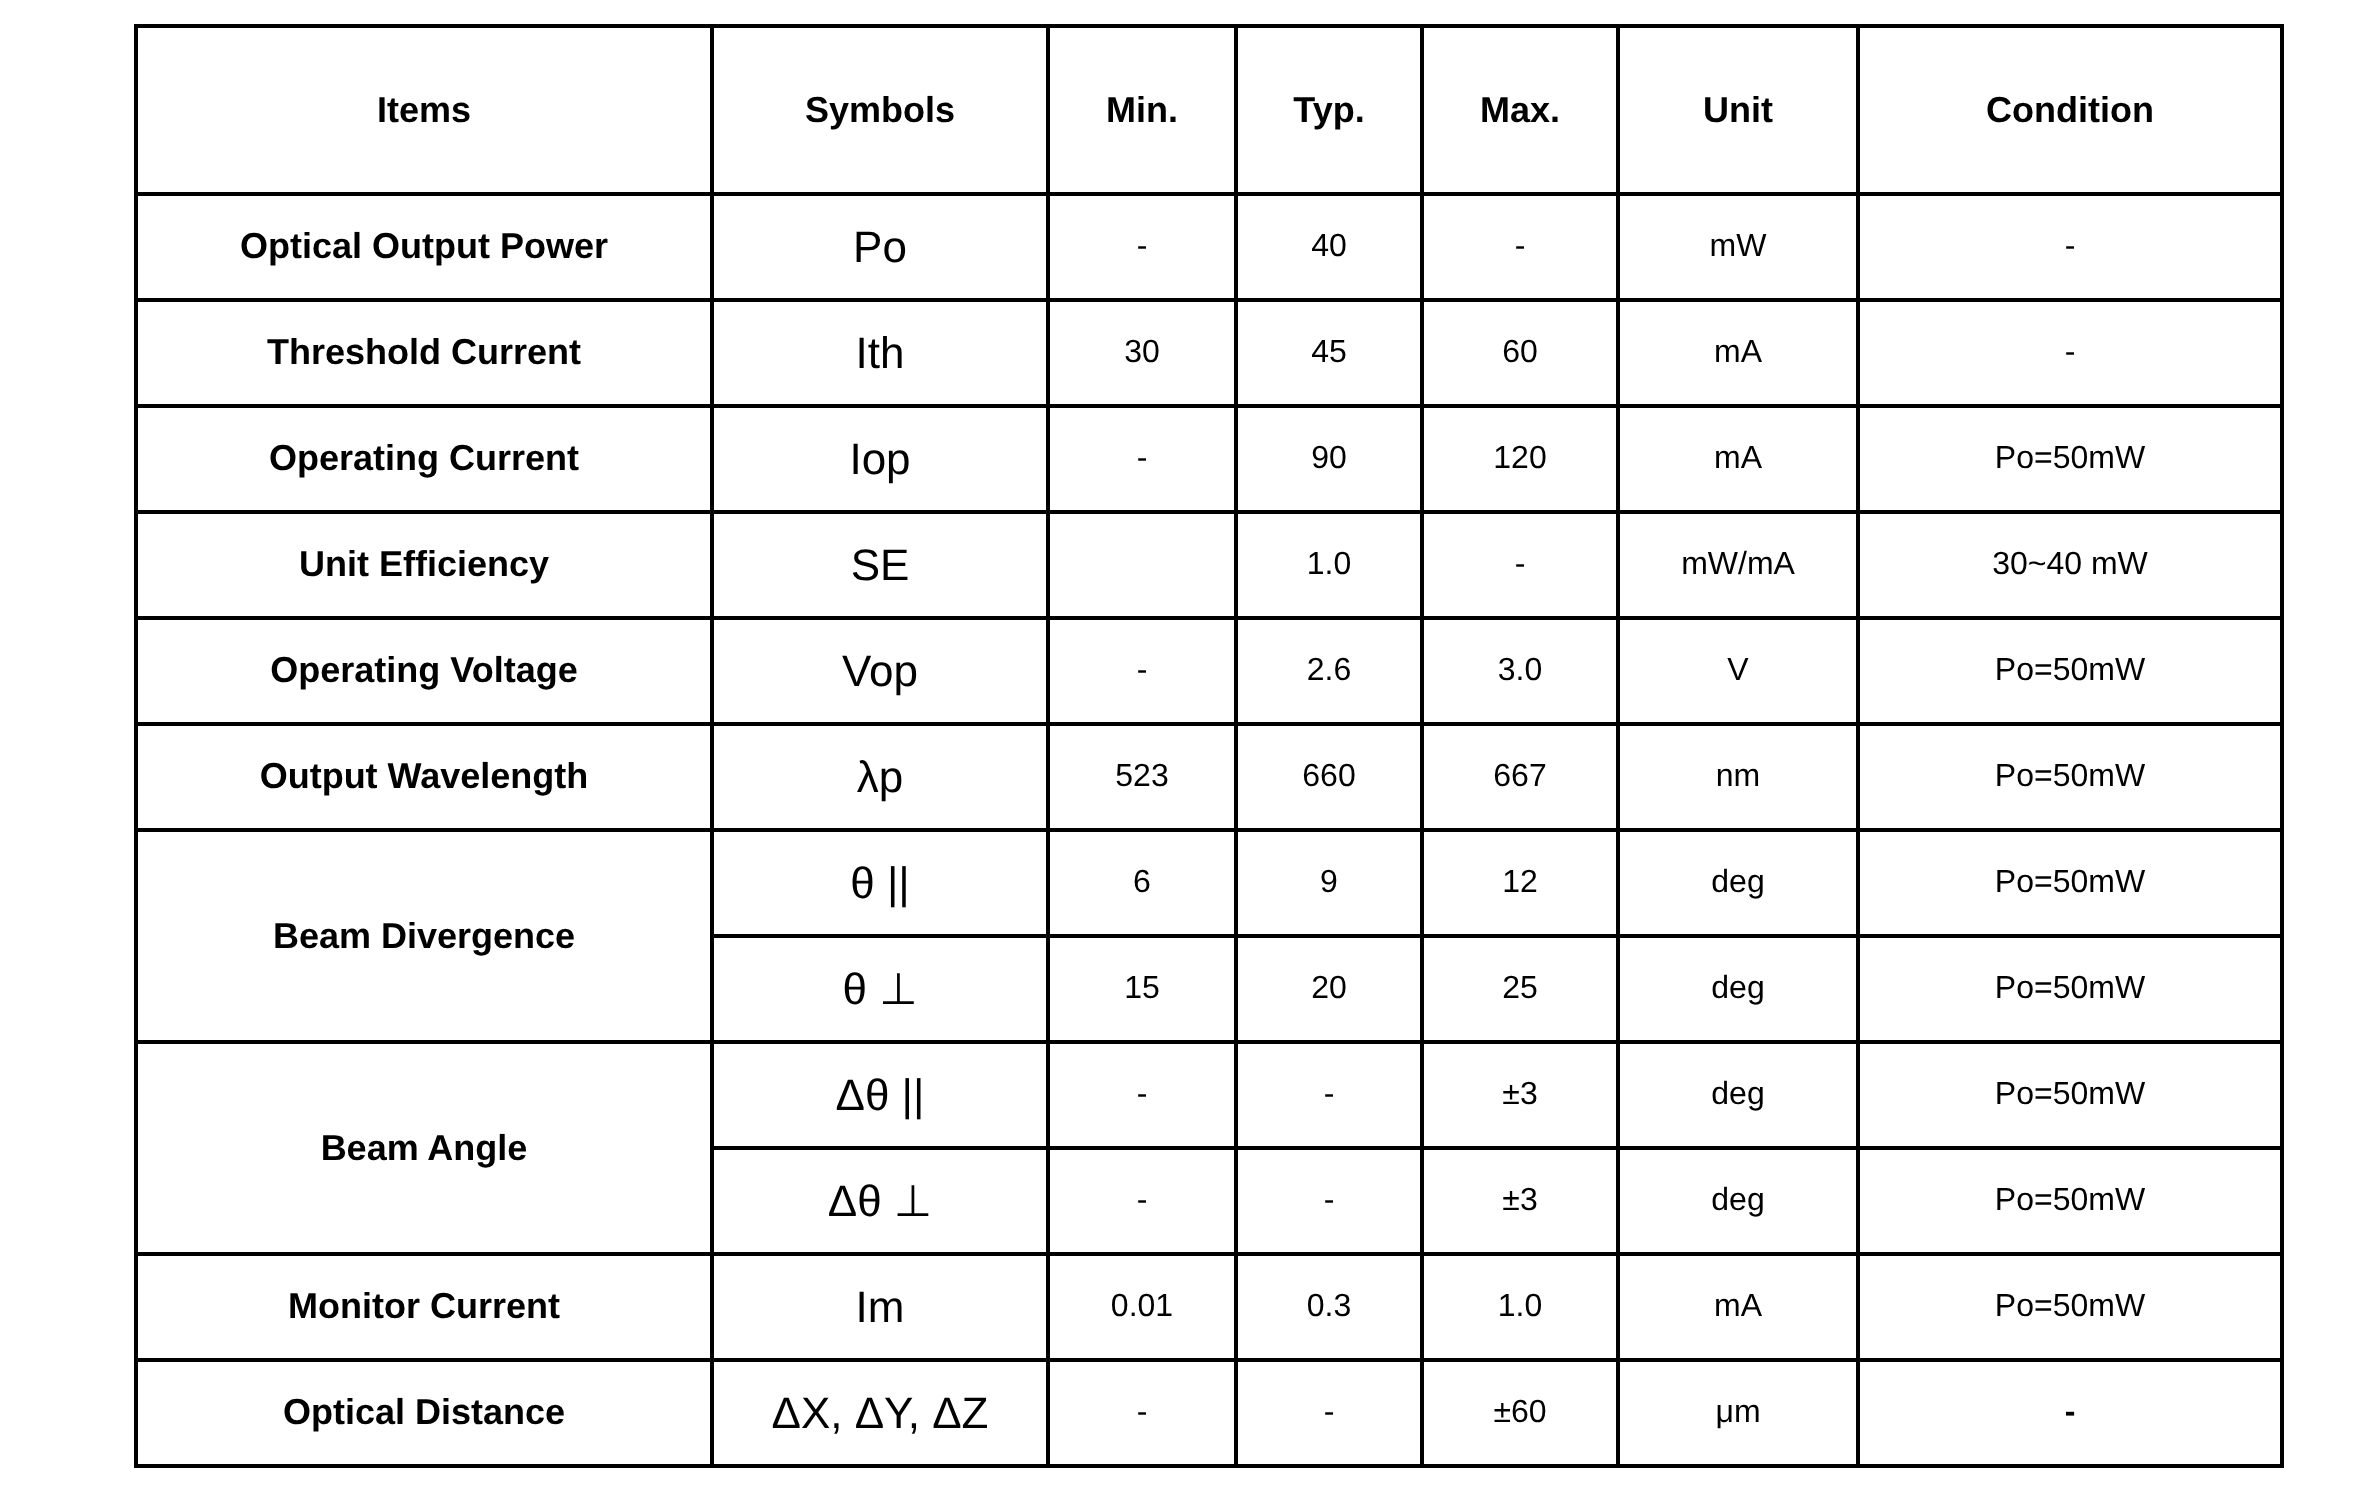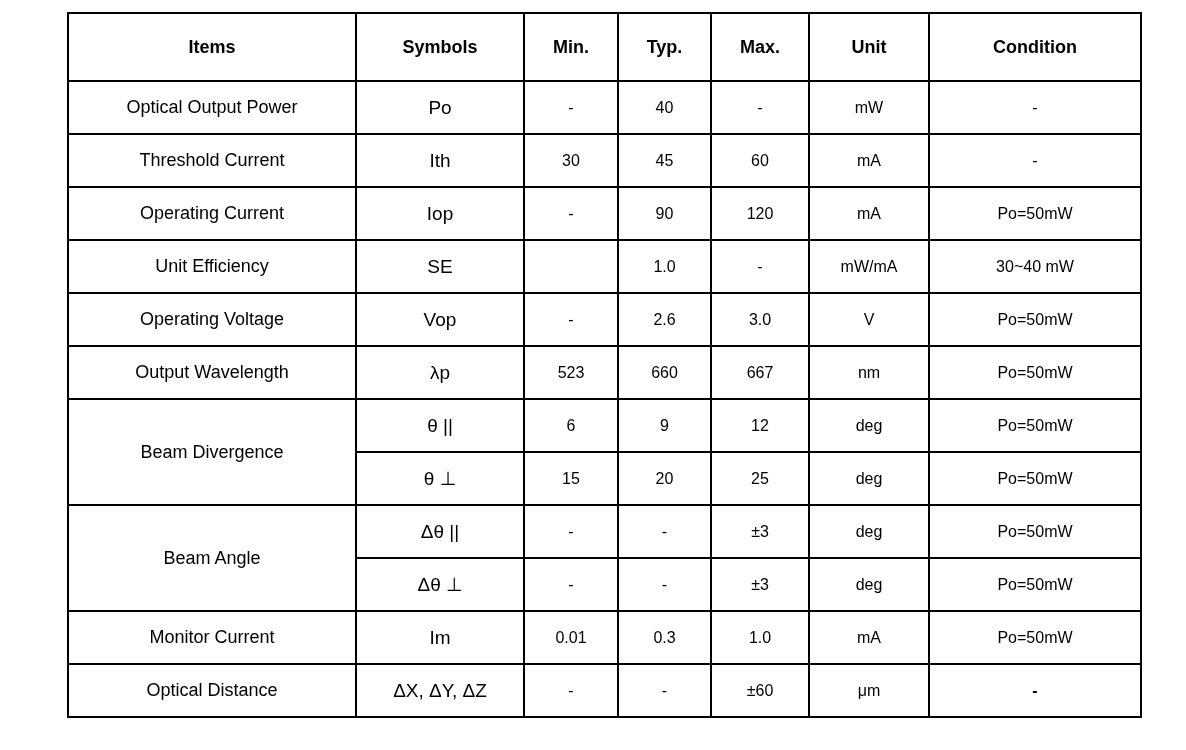--- a/index.html
+++ b/index.html
@@ -26,36 +26,36 @@
   }
   .spec-table th,
   .spec-table td {
     border: 2px solid #000000;
     text-align: center;
     vertical-align: middle;
     padding: 0 4px;
     overflow: hidden;
     white-space: nowrap;
   }
-  .spec-table thead tr { height: 68px; margin-left: 31px; }
+  .spec-table thead tr { height: 84px; margin-left: 31px; }
   .spec-table tbody tr { height: 53px; }
   .spec-table th {
     font-size: 18px;
     font-weight: bold;
   }
   .spec-table td {
     font-size: 16px;
     font-weight: normal;
   }
   .spec-table td.item {
     font-size: 18px;
-    font-weight: normal;
+    font-weight: bold;
   }
   .spec-table td.symbol {
-    font-size: 19px;
+    font-size: 22px;
   }
   .spec-table td.bold {
     font-weight: bold;
   }
 </style>
 </head>
 <body>
 
 <div class="page">
   <table class="spec-table">

